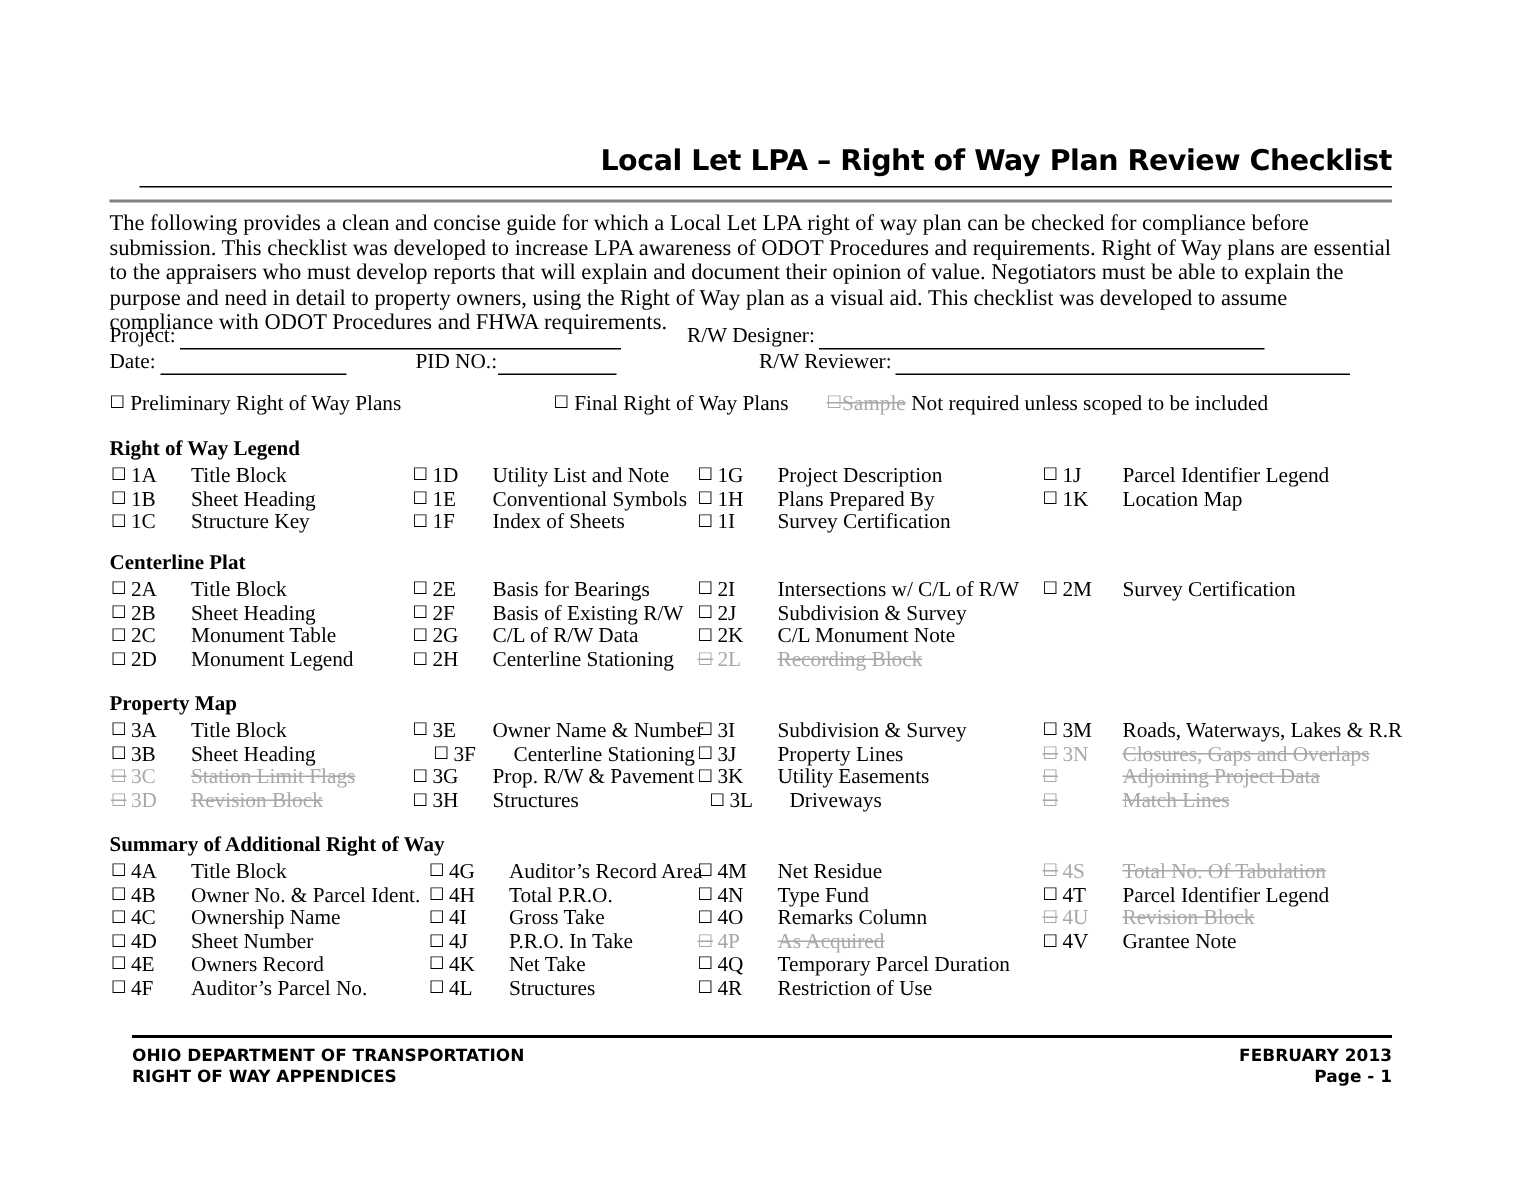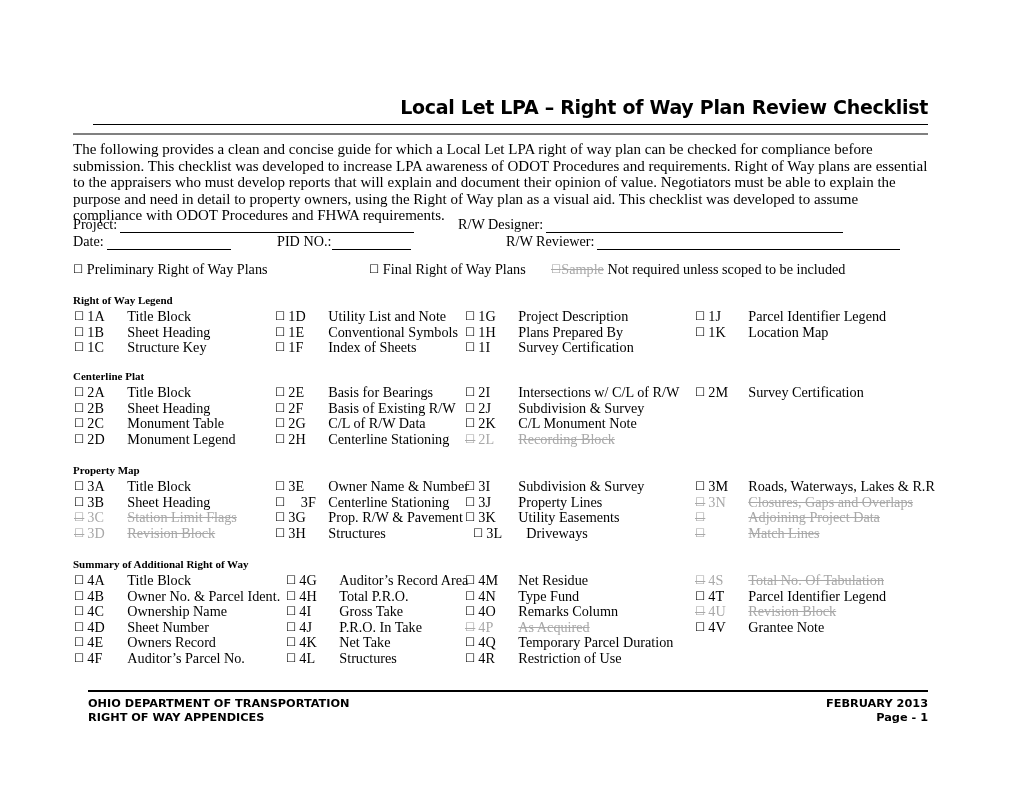--- a/index.html
+++ b/index.html
@@ -114,21 +114,21 @@
     vertical-align: 1px;
   }
 
   
   .section {
     position: absolute;
     left: 73px;
     width: 880px;
   }
   .section-title {
-    font-size: 11px;
+    font-size: 14px;
     font-weight: bold;
     line-height: 16px;
     margin: 0 0 1px 0;
     white-space: nowrap;
   }
   .grid {
     position: relative;
   }
   .gitem {
     position: absolute;
@@ -285,21 +285,21 @@
 
   <div class="section" style="top:462px;">
     <div class="section-title">Property Map</div>
     <div class="grid" style="height:66px;">
       <div class="gitem" style="left:1px;top:0px;"><span class="cbx">☐</span><span class="code">3A</span><span class="txt">Title Block</span></div>
       <div class="gitem" style="left:1px;top:15.6px;"><span class="cbx">☐</span><span class="code">3B</span><span class="txt">Sheet Heading</span></div>
       <div class="gitem struck" style="left:1px;top:31.2px;"><span class="cbx">☐</span><span class="code">3C</span><span class="txt">Station Limit Flags</span></div>
       <div class="gitem struck" style="left:1px;top:46.8px;"><span class="cbx">☐</span><span class="code">3D</span><span class="txt">Revision Block</span></div>
 
       <div class="gitem" style="left:202px;top:0px;"><span class="cbx">☐</span><span class="code">3E</span><span class="txt">Owner Name &amp; Number</span></div>
-      <div class="gitem" style="left:202px;top:15.6px;text-align:center;"><span class="cbx">☐</span><span class="code">3F</span><span class="txt">Centerline Stationing</span></div>
+      <div class="gitem" style="left:216px;top:15.6px;"><span class="cbx">☐</span><span class="code">3F</span><span class="txt">Centerline Stationing</span></div>
       <div class="gitem" style="left:202px;top:31.2px;"><span class="cbx">☐</span><span class="code">3G</span><span class="txt">Prop. R/W &amp; Pavement</span></div>
       <div class="gitem" style="left:202px;top:46.8px;"><span class="cbx">☐</span><span class="code">3H</span><span class="txt">Structures</span></div>
 
       <div class="gitem" style="left:392px;top:0px;"><span class="cbx">☐</span><span class="code">3I</span><span class="txt">Subdivision &amp; Survey</span></div>
       <div class="gitem" style="left:392px;top:15.6px;"><span class="cbx">☐</span><span class="code">3J</span><span class="txt">Property Lines</span></div>
       <div class="gitem" style="left:392px;top:31.2px;"><span class="cbx">☐</span><span class="code">3K</span><span class="txt">Utility Easements</span></div>
       <div class="gitem" style="left:400px;top:46.8px;"><span class="cbx">☐</span><span class="code">3L</span><span class="txt">Driveways</span></div>
 
       <div class="gitem" style="left:622px;top:0px;"><span class="cbx">☐</span><span class="code">3M</span><span class="txt">Roads, Waterways, Lakes &amp; R.R</span></div>
       <div class="gitem struck" style="left:622px;top:15.6px;"><span class="cbx">☐</span><span class="code">3N</span><span class="txt">Closures, Gaps and Overlaps</span></div>

